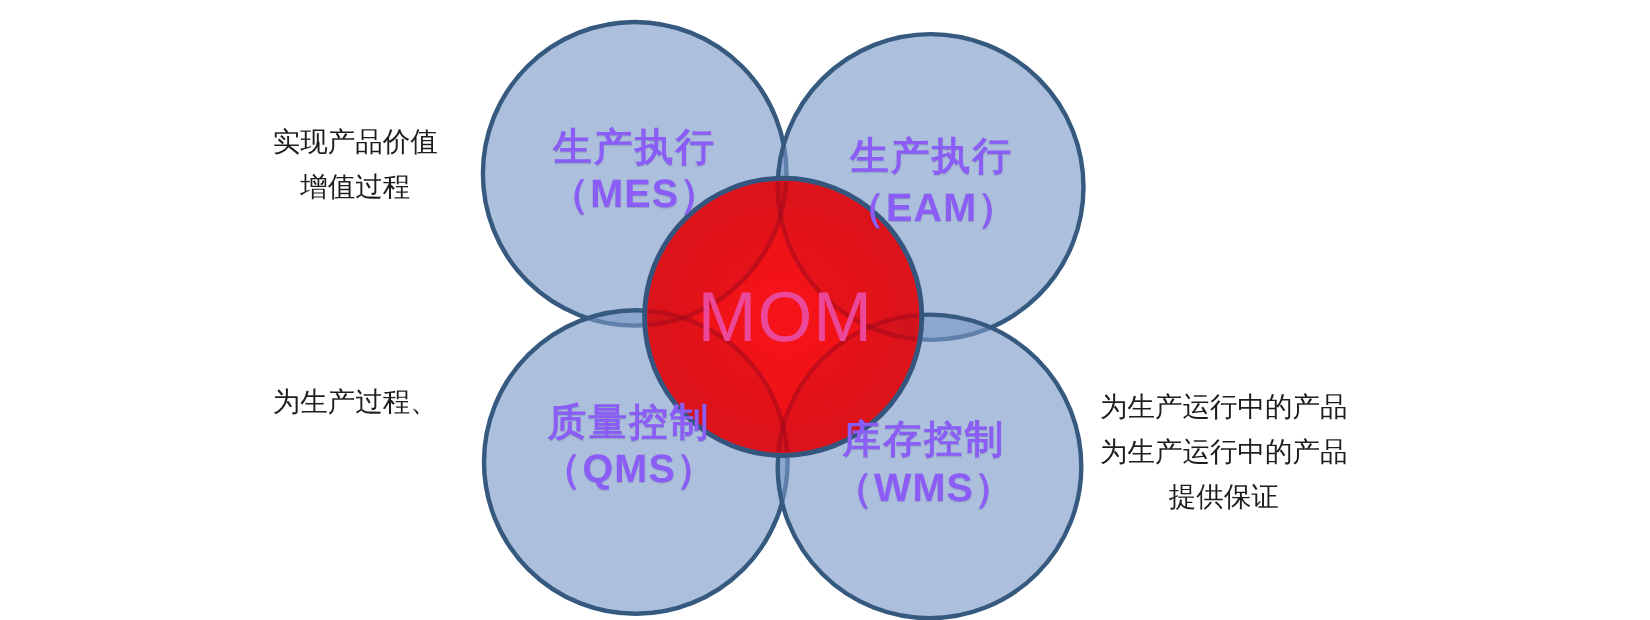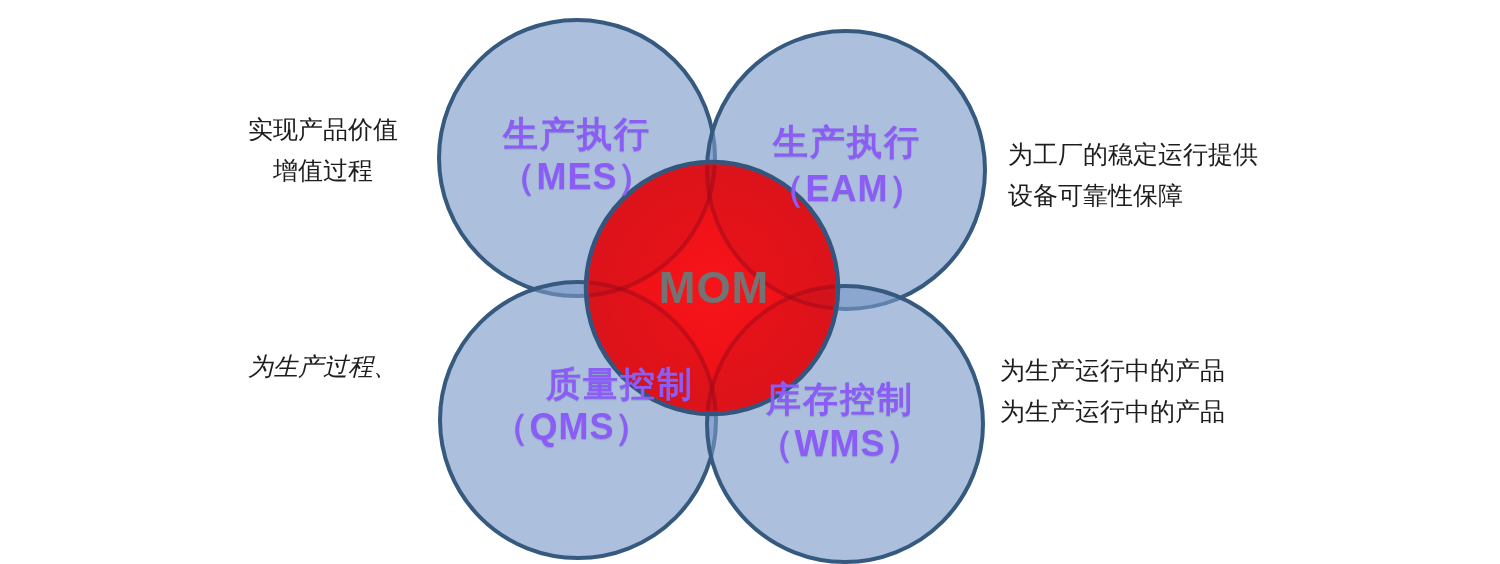--- a/index.html
+++ b/index.html
@@ -33,49 +33,49 @@
     white-space: nowrap;
     text-align: center;
     text-shadow: 0 1px 1px rgba(40,70,110,0.25);
   }
   .cn-title { font-size: 35px; letter-spacing: 2px; }
   .latin-sub { font-size: 36px; letter-spacing: 1px; }
 
   .mom-label {
     position: absolute;
     transform: translate(-50%, -50%);
-    color: #737373;
-    font-size: 44px;
-    font-weight: 700;
+    color: #ec4899;
+    font-size: 64px;
+    font-weight: 400;
     letter-spacing: 1px;
     white-space: nowrap;
   }
 
   .note {
     position: absolute;
     color: #1d1d1d;
     font-size: 25px;
     line-height: 41px;
     white-space: nowrap;
   }
 
   
   #mes-title { left: 577px; top: 134px; }
   #mes-sub   { left: 577px; top: 177px; }
   #eam-title { left: 847px; top: 142px; }
   #eam-sub   { left: 847px; top: 189px; }
-  #qms-title { left: 572px; top: 384px; margin-left: 48px; }
+  #qms-title { left: 572px; top: 384px; }
   #qms-sub   { left: 572px; top: 427px; }
   #wms-title { left: 840px; top: 399px; }
   #wms-sub   { left: 840px; top: 444px; text-align: center; }
   #mom-text  { left: 714px; top: 288px; }
 
   #note-tl { left: 248px;  top: 109px; text-align: center; }
   #note-tr { left: 1008px; top: 134px; }
-  #note-bl { left: 248px;  top: 346px; font-style: italic; }
+  #note-bl { left: 248px;  top: 346px; }
   #note-br { left: 1000px; top: 350px; text-align: center; }
 </style>
 </head>
 <body>
 
 <div class="stage">
 
   <svg width="1500" height="564" viewBox="0 0 1500 564">
     <defs>
       <radialGradient id="redGrad" cx="50%" cy="50%" r="60%">
@@ -122,27 +122,24 @@
   <div id="wms-title" class="circle-label cn-title">库存控制</div>
   <div id="wms-sub" class="circle-label latin-sub">（WMS）</div>
 
   <div id="mom-text" class="mom-label">MOM</div>
 
   <div id="note-tl" class="note">
     <div>实现产品价值</div>
     <div>增值过程</div>
   </div>
 
-  <div id="note-tr" class="note">
-    <div>为工厂的稳定运行提供</div>
-    <div>设备可靠性保障</div>
-  </div>
 
   <div id="note-bl" class="note">
     <div>为生产过程、</div>
   </div>
 
   <div id="note-br" class="note">
     <div>为生产运行中的产品</div>
     <div>为生产运行中的产品</div>
+    <div>提供保证</div>
   </div>
 
 </div>
 
 </body></html>

